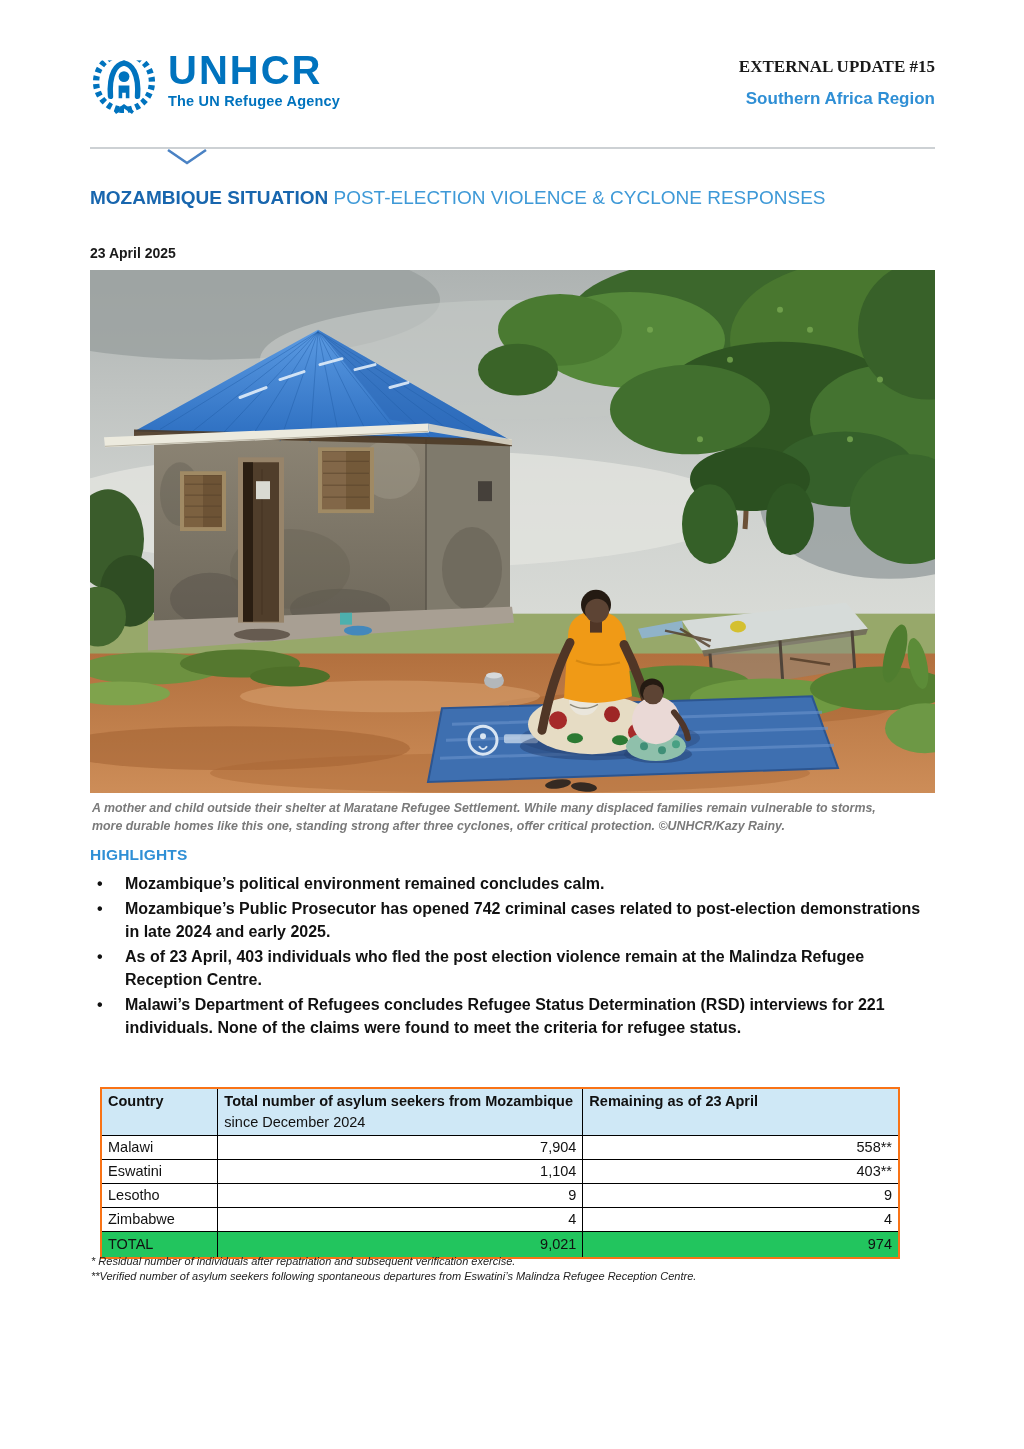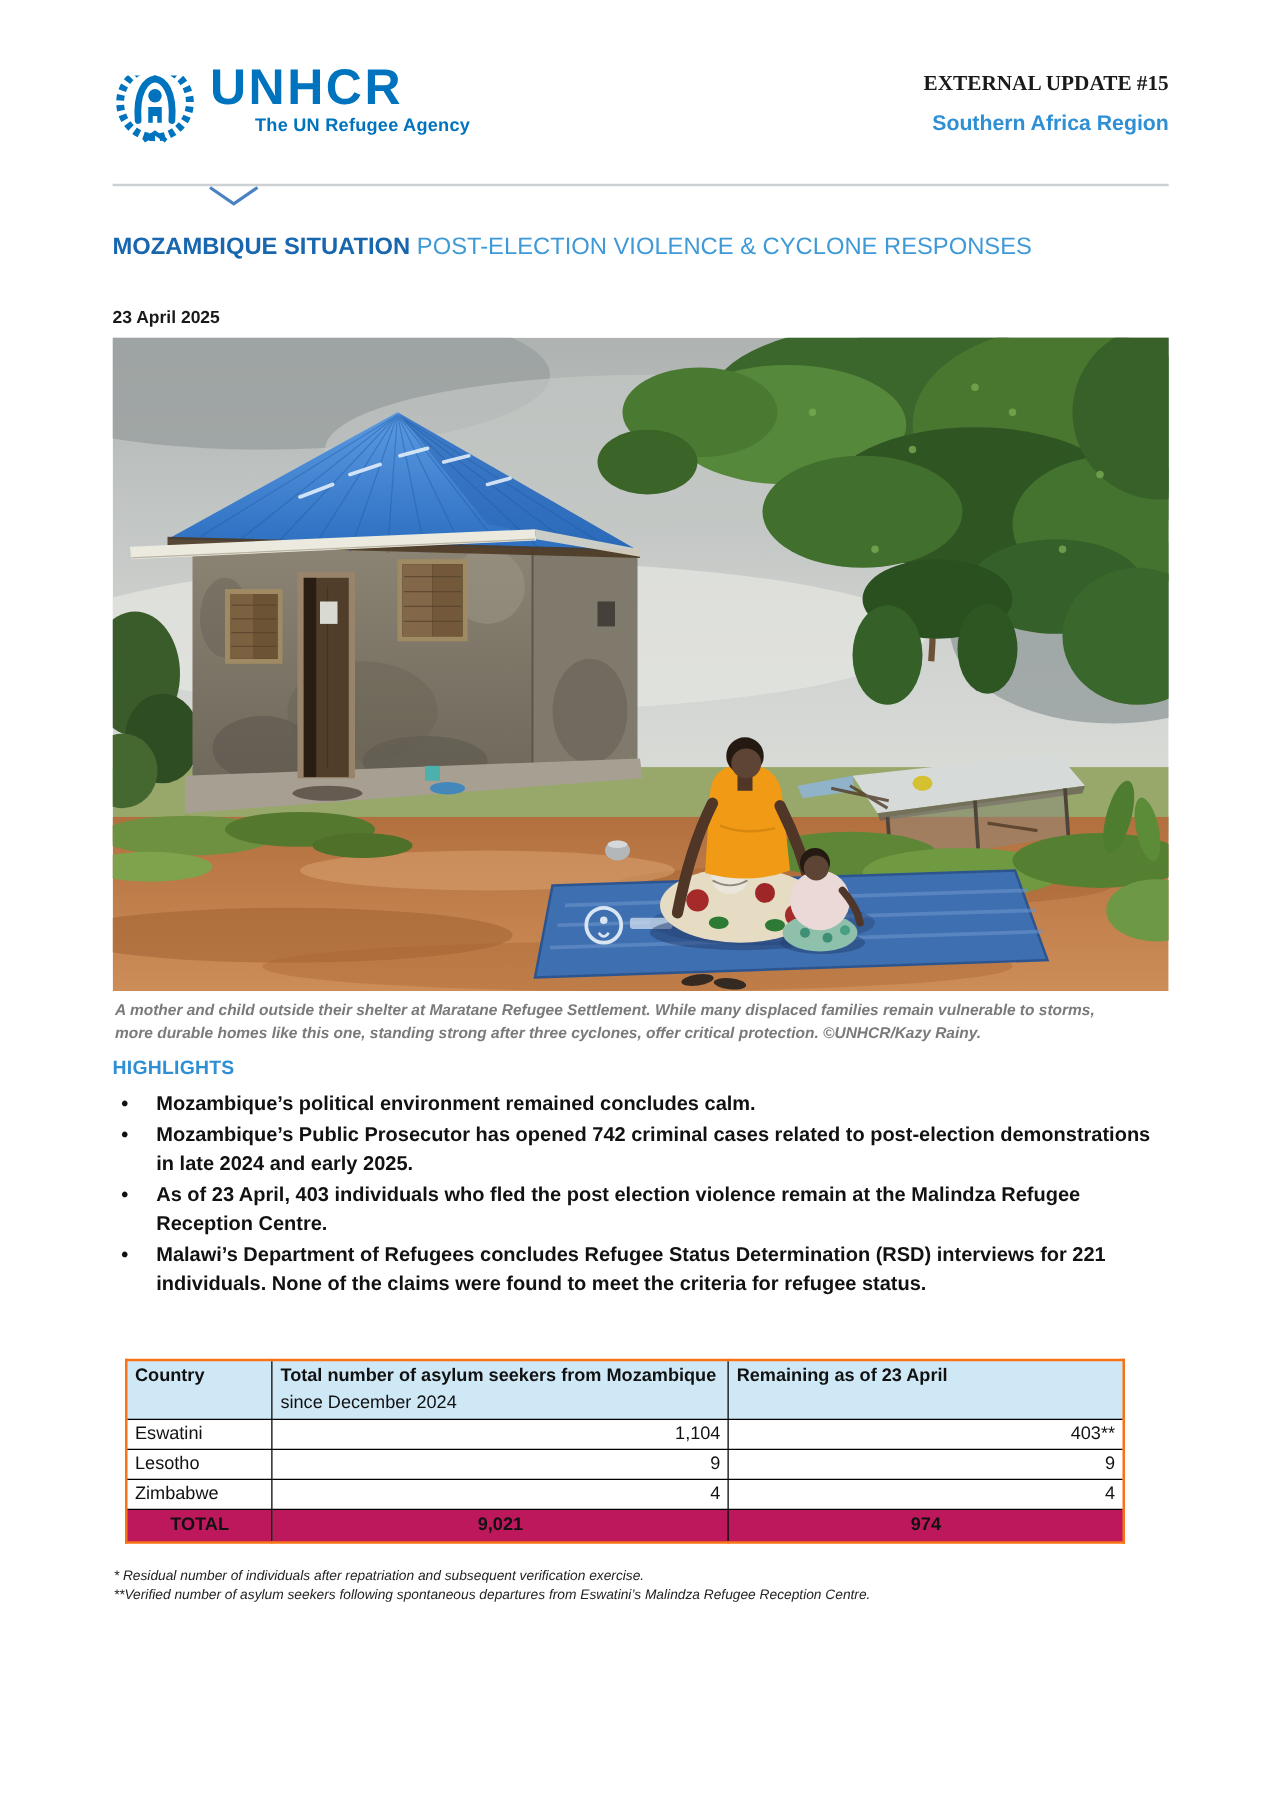--- a/index.html
+++ b/index.html
@@ -3,21 +3,21 @@
 <meta charset="utf-8">
 <style>
   html,body{margin:0;padding:0;background:#ffffff;}
   .page{position:relative;width:1024px;height:1294px;background:#ffffff;overflow:hidden;
         font-family:"Liberation Sans",sans-serif;color:#111;}
   
   .logo{position:absolute;left:88px;top:46px;display:flex;align-items:flex-start;}
   .logo-emblem{width:72px;height:72px;}
   .logo-text{margin-left:8px;padding-top:2px;}
   .logo-name{font-size:40px;font-weight:bold;color:#0073BE;letter-spacing:2px;line-height:44px;}
-  .logo-tag{font-size:14.5px;font-weight:bold;color:#0073BE;letter-spacing:0.2px;margin-top:1px;margin-left:36px;}
+  .logo-tag{font-size:14.5px;font-weight:bold;color:#0073BE;letter-spacing:0.2px;margin-top:1px;}
   .header-right{position:absolute;right:89px;top:56px;text-align:right;}
   .update-label{font-size:17px;font-weight:bold;color:#1a1a1a;line-height:22px;font-family:Liberation Serif, serif;}
   .region-label{font-size:17px;font-weight:bold;color:#2F8FD5;margin-top:11px;}
   .divider{position:absolute;left:90px;top:147px;width:845px;height:2px;background:#cdd1d4;}
   .divider-chevron{position:absolute;left:75px;top:0px;}
   
   .title{position:absolute;left:90px;top:184px;width:848px;margin:0;
          font-size:19px;line-height:28px;font-weight:normal;}
   .title .t-bold{font-weight:bold;color:#1866AE;}
   .title .t-light{font-weight:normal;color:#3E99D7;}
@@ -35,21 +35,21 @@
               color:#111;line-height:23.5px;margin-bottom:1px;}
   .hl-list li::before{content:"\2022";position:absolute;left:7px;top:0;font-size:16px;}
   
   .asylum-table{position:absolute;left:100px;top:1087px;width:800px;border-collapse:collapse;
                 border:2px solid #f97316;font-size:14.5px;}
   .asylum-table th,.asylum-table td{border:1px solid #000;padding:1px 6px;vertical-align:top;}
   .asylum-table thead th{background:#CFE8F6;text-align:left;font-weight:bold;line-height:21px;padding:2px 6px;}
   .asylum-table .hdr-rest{font-weight:normal;}
   .asylum-table td.num{text-align:right;}
   .asylum-table tbody td{height:21px;line-height:21px;}
-  .asylum-table .total-row td{background:#be185d;font-weight:bold;height:23px;line-height:23px;text-align:center;}
+  .asylum-table .total-row td{background:#22c55e;font-weight:normal;height:23px;line-height:23px;}
   
   .footnotes{position:absolute;left:91px;top:1254px;width:848px;font-size:11px;
              font-style:italic;color:#222;line-height:15px;}
   .footnotes p{margin:0;}
   .page-number{position:absolute;right:97px;top:1352px;font-size:12.5px;color:#444;}
 </style>
 </head>
 <body>
 
 <div class="page">
@@ -300,20 +300,25 @@
       </colgroup>
     <thead>
       <tr>
         <th>Country</th>
         <th><span>Total number of asylum seekers from Mozambique</span><span class="hdr-rest"> since December 2024</span></th>
         <th>Remaining as of 23 April</th>
       </tr>
     </thead>
     <tbody>
       <tr>
+        <td>Malawi</td>
+        <td class="num">7,904</td>
+        <td class="num">558**</td>
+      </tr>
+      <tr>
         <td>Eswatini</td>
         <td class="num">1,104</td>
         <td class="num">403**</td>
       </tr>
       <tr>
         <td>Lesotho</td>
         <td class="num">9</td>
         <td class="num">9</td>
       </tr>
       <tr>

